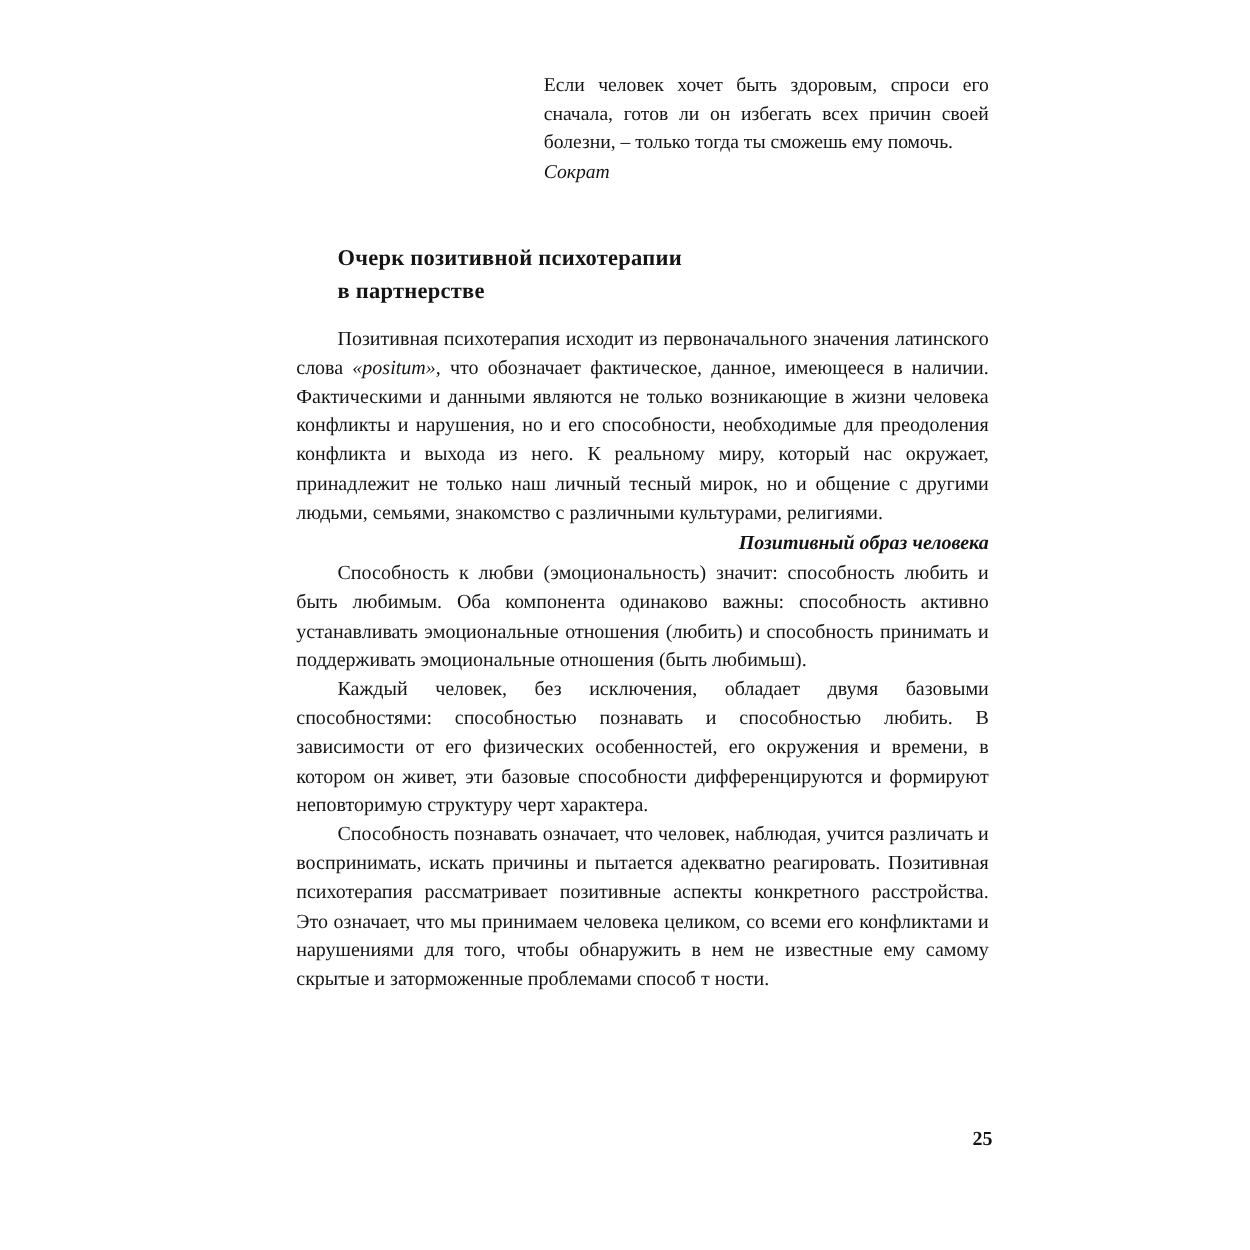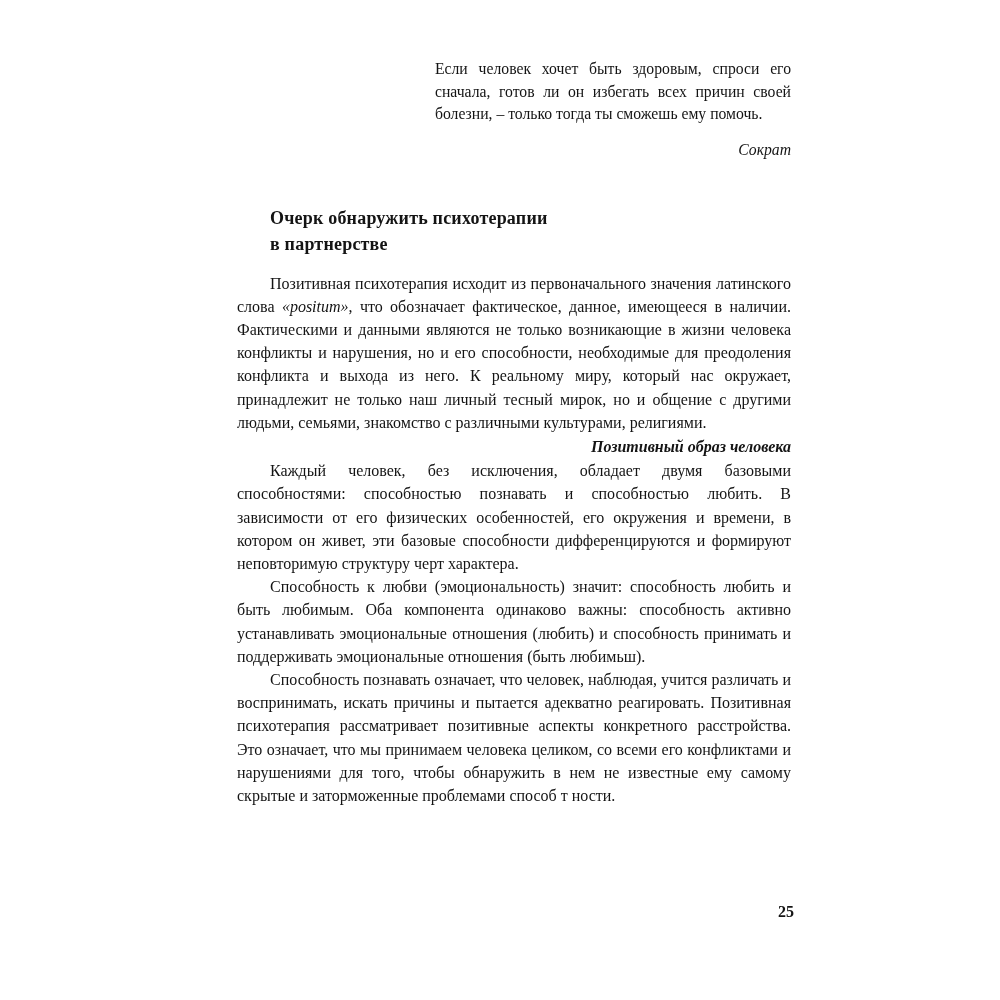--- a/index.html
+++ b/index.html
@@ -26,24 +26,24 @@
     margin-top: 58px;
     margin-left: 198px;
     width: 356px;
   }
   .epigraph-text {
     font-size: 15.7px;
     line-height: 22.5px;
     text-align: justify;
   }
   .epigraph-attribution {
-    margin-top: 15px;
+    margin-top: 3px;
     font-size: 15.7px;
     font-style: italic;
-    text-align: right;
+    text-align: left;
   }
   .heading {
     margin: 46px 0 0 33px;
     font-size: 18px;
     line-height: 26px;
     font-weight: bold;
     letter-spacing: 0.2px;
   }
   .body-text {
     margin-top: 15px;
@@ -79,28 +79,28 @@
 
 <div class="page">
   <div class="content-column">
 
     <div class="epigraph">
       <div class="epigraph-text">Если человек хочет быть здоровым, спроси его сначала, готов ли он избегать всех причин своей болезни, – только тогда ты сможешь ему помочь.</div>
       <div class="epigraph-attribution">Сократ</div>
     </div>
 
     <h1 class="heading">
-      <span>Очерк обнаружить психотерапии</span><br>
+      <span>Очерк позитивной психотерапии</span><br>
       <span>в партнерстве</span>
     </h1>
 
     <div class="body-text" id="body-content">
         <p class="para"><span>Позитивная психотерапия исходит из первоначального значения латинского слова </span><em>«positum»</em><span>, что обозначает фактическое, данное, имеющееся в наличии. Фактическими и данными являются не только возникающие в жизни человека конфликты и нарушения, но и его способности, необходимые для преодоления конфликта и выхода из него. К реальному миру, который нас окружает, принадлежит не только наш личный тесный мирок, но и общение с другими людьми, семьями, знакомство с различными культурами, религиями.</span></p>
         <p class="subheading"><span>Позитивный образ человека</span></p>
+        <p class="para"><span>Способность к любви (эмоциональность) значит: способность любить и быть любимым. Оба компонента одинаково важны: способность активно устанавливать эмоциональные отношения (любить) и способность принимать и поддерживать эмоциональные отношения (быть любимьш).</span></p>
         <p class="para"><span>Каждый человек, без исключения, обладает двумя базовыми способностями: способностью познавать и способностью любить. В зависимости от его физических особенностей, его окружения и времени, в котором он живет, эти базовые способности дифференцируются и формируют неповторимую структуру черт характера.</span></p>
-        <p class="para"><span>Способность к любви (эмоциональность) значит: способность любить и быть любимым. Оба компонента одинаково важны: способность активно устанавливать эмоциональные отношения (любить) и способность принимать и поддерживать эмоциональные отношения (быть любимьш).</span></p>
         <p class="para"><span>Способность познавать означает, что человек, наблюдая, учится различать и воспринимать, искать причины и пытается адекватно реагировать. Позитивная психотерапия рассматривает позитивные аспекты конкретного расстройства. Это означает, что мы принимаем человека целиком, со всеми его конфликтами и нарушениями для того, чтобы обнаружить в нем не известные ему самому скрытые и заторможенные проблемами способ т ности.</span></p>
       </div>
 
   </div>
 
   <div class="page-number">25</div>
 </div>
 
 </body></html>

